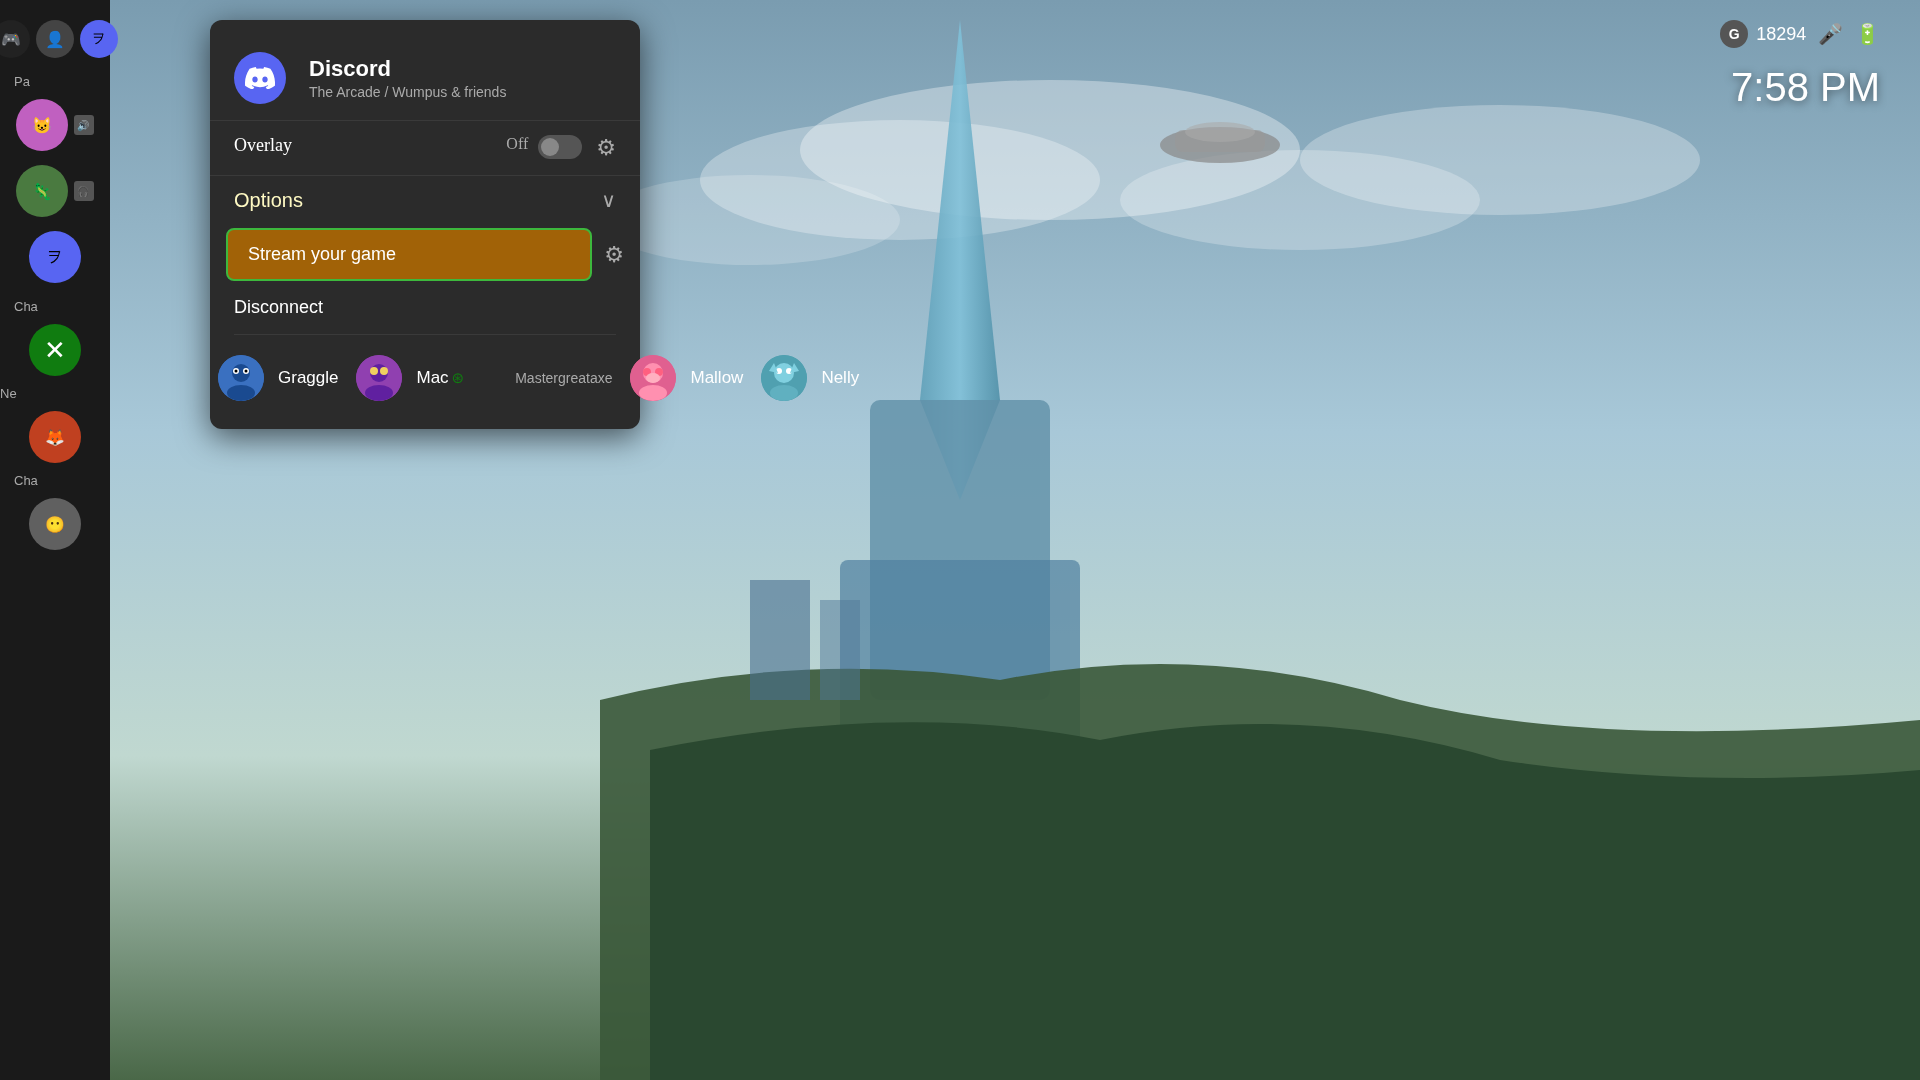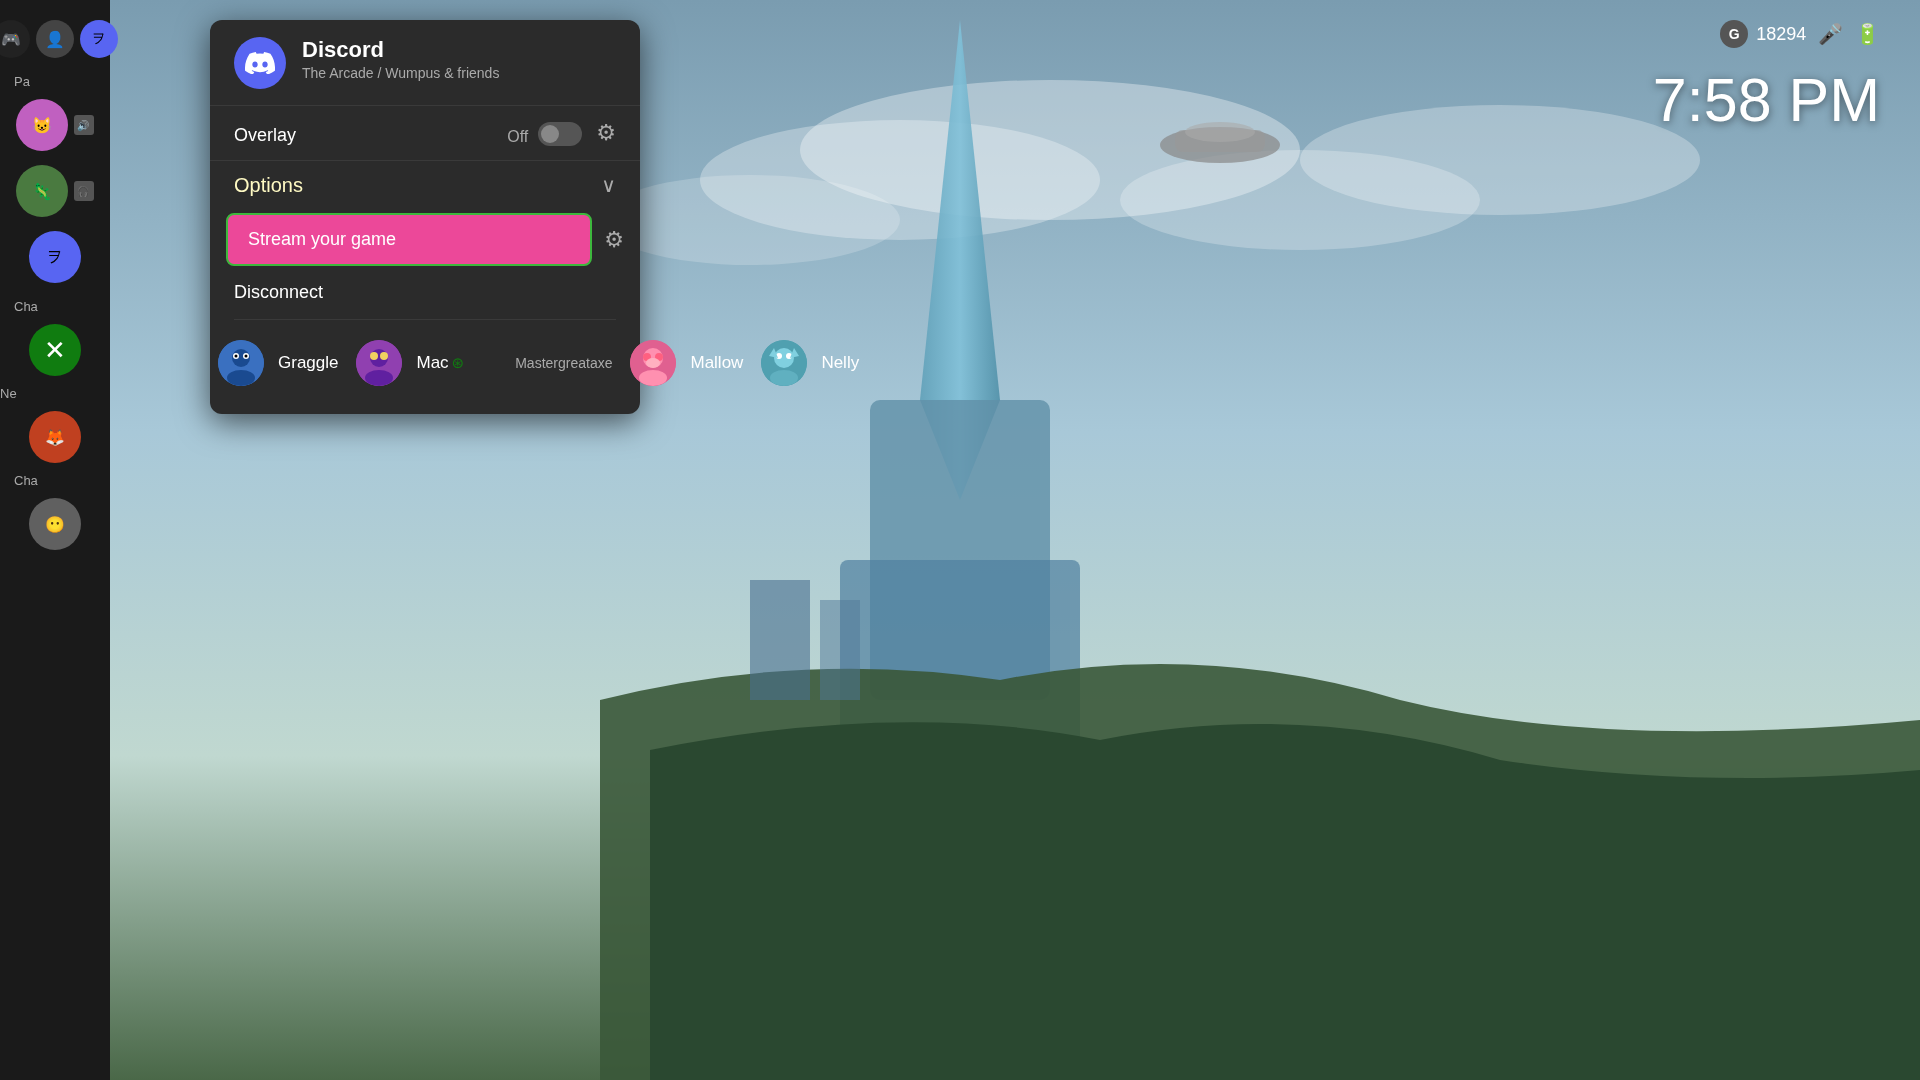--- a/index.html
+++ b/index.html
@@ -73,22 +73,23 @@
       width: 430px;
       background: #2b2b2b;
       border-radius: 12px;
       z-index: 20;
       padding-bottom: 20px;
       box-shadow: 0 8px 32px rgba(0,0,0,0.6);
     }
 
     #discord-header {
       display: flex;
-      gap: 16px;
-      padding: 17px 24px 16px 24px;
+      align-items: center;
+      gap: 23px;
+      padding: 32px 24px 16px 24px;
       border-bottom: 1px solid #3a3a3a;
     }
 
     .discord-logo {
       width: 52px;
       height: 52px;
       background: #5865F2;
       border-radius: 50%;
       display: flex;
       align-items: center;
@@ -111,23 +112,24 @@
 
     .discord-subtitle {
       color: #aaaaaa;
       font-size: 14px;
       margin-top: 2px;
     }
 
     
     .overlay-row {
       display: flex;
-      align-items: flex-end;
+      align-items: flex-start;
       padding: 14px 24px;
       border-bottom: 1px solid #3a3a3a;
+      font-family: Liberation Serif, serif;
     }
 
     .overlay-label {
       color: #ffffff;
       font-size: 18px;
       flex: 1;
     }
 
     .overlay-off {
       color: #aaaaaa;
@@ -183,21 +185,21 @@
     
     .stream-row {
       margin: 4px 16px;
       display: flex;
       align-items: center;
       gap: 12px;
     }
 
     .stream-button {
       flex: 1;
-      background: #ec4899;
+      background: #a16207;
       border: 2.5px solid #3db83d;
       border-radius: 8px;
       padding: 14px 20px;
       color: #ffffff;
       font-size: 18px;
       font-weight: 500;
       cursor: pointer;
       text-align: left;
       display: flex;
       align-items: center;
@@ -295,21 +297,21 @@
       color: white;
       font-size: 18px;
       font-weight: 500;
     }
 
     #clock {
       position: absolute;
       top: 40px;
       right: 40px;
       color: white;
-      font-size: 61px;
+      font-size: 40px;
       font-weight: 300;
       z-index: 30;
       text-shadow: 0 2px 8px rgba(0,0,0,0.5);
     }
   </style>
 </head>
 <body>
 
 <div id="game-bg">
 

